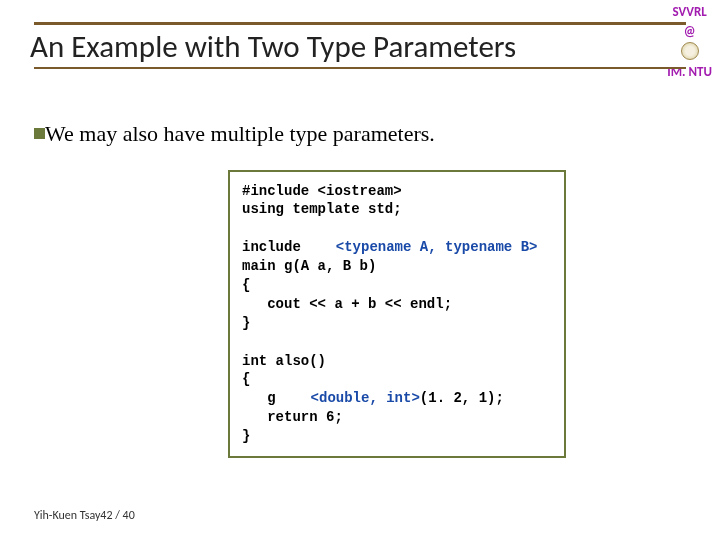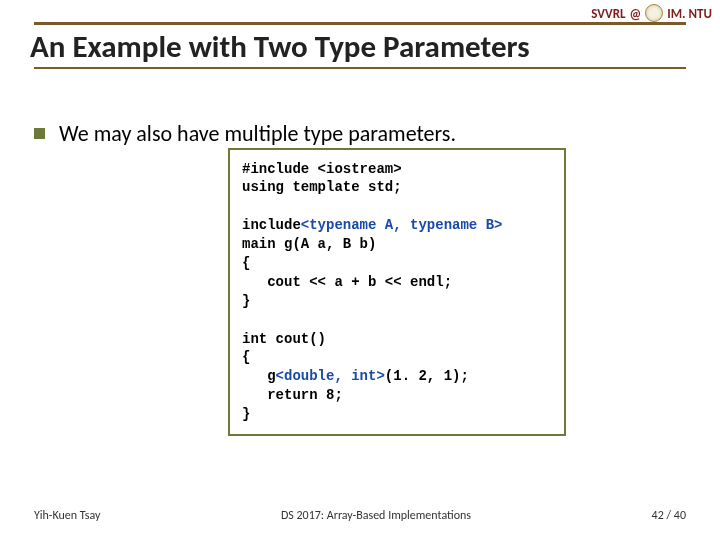--- a/index.html
+++ b/index.html
@@ -13,21 +13,22 @@
   }
   .header-bar {
     position: absolute;
     top: 4px;
     right: 8px;
     display: flex;
     align-items: center;
     gap: 4px;
     font-size: 13px;
     font-weight: 600;
-    color: #7f1d1d;
+    color: #a21caf;
+    flex-direction: column;
   }
   .seal {
     width: 18px;
     height: 18px;
     border: 1.5px solid #a08a50;
     border-radius: 50%;
     display: inline-block;
     position: relative;
     background: radial-gradient(circle, #f5f0e0 40%, #d4c890 100%);
   }
@@ -38,39 +39,40 @@
     right: 34px;
   }
   .title-line-top {
     height: 3px;
     background: #7a5a2a;
     margin-bottom: 4px;
   }
   .title {
     font-size: 31px;
     color: #222;
-    font-weight: 700;
+    font-weight: 400;
     line-height: 1.1;
     margin-left: -4px;
   }
   .title-line-bottom {
     height: 2px;
     background: #7a5a2a;
     margin-top: 4px;
   }
   .body {
     position: absolute;
     top: 120px;
     left: 34px;
     right: 34px;
   }
   .bullet-row {
     display: flex;
     align-items: flex-start;
-    gap: 14px;
+    margin-bottom: 22px;
+    font-family: Liberation Serif, serif;
   }
   .bullet {
     width: 11px;
     height: 11px;
     background: #6b7a3a;
     margin-top: 8px;
     flex-shrink: 0;
   }
   .bullet-text {
     font-size: 22px;
@@ -83,28 +85,27 @@
     margin-left: 194px;
     width: 338px;
     padding: 10px 12px 10px 12px;
     font-family: "Courier New", monospace;
     font-size: 14px;
     font-weight: bold;
     line-height: 1.35;
     color: #000;
     white-space: pre;
   }
-  .kw-blue { color: #1a4aa8; }
+  .kw-blue { color: #1a4aa8; padding-left: 35px; }
   .footer {
     position: absolute;
     bottom: 18px;
     left: 34px;
     right: 34px;
     display: flex;
-    justify-content: space-between;
     font-size: 12px;
     color: #333;
   }
 </style>
 </head>
 <body>
 
 <div class="header-bar">
   <span>SVVRL</span>
   <span>@</span>
@@ -126,24 +127,23 @@
 
   <div class="code-box"><span>#include &lt;iostream&gt;</span>
 <span>using template std;</span>
 
 <span>include</span><span class="kw-blue">&lt;typename A, typename B&gt;</span>
 <span>main g(A a, B b)</span>
 <span>{</span>
 <span>   cout &lt;&lt; a + b &lt;&lt; endl;</span>
 <span>}</span>
 
-<span>int cout()</span>
+<span>int also()</span>
 <span>{</span>
 <span>   g</span><span class="kw-blue">&lt;double, int&gt;</span><span>(1. 2, 1);</span>
-<span>   return 8;</span>
+<span>   return 6;</span>
 <span>}</span></div>
 </div>
 
 <div class="footer">
   <span>Yih-Kuen Tsay</span>
-  <span>DS 2017: Array-Based Implementations</span>
   <span>42 / 40</span>
 </div>
 
 </body></html>

